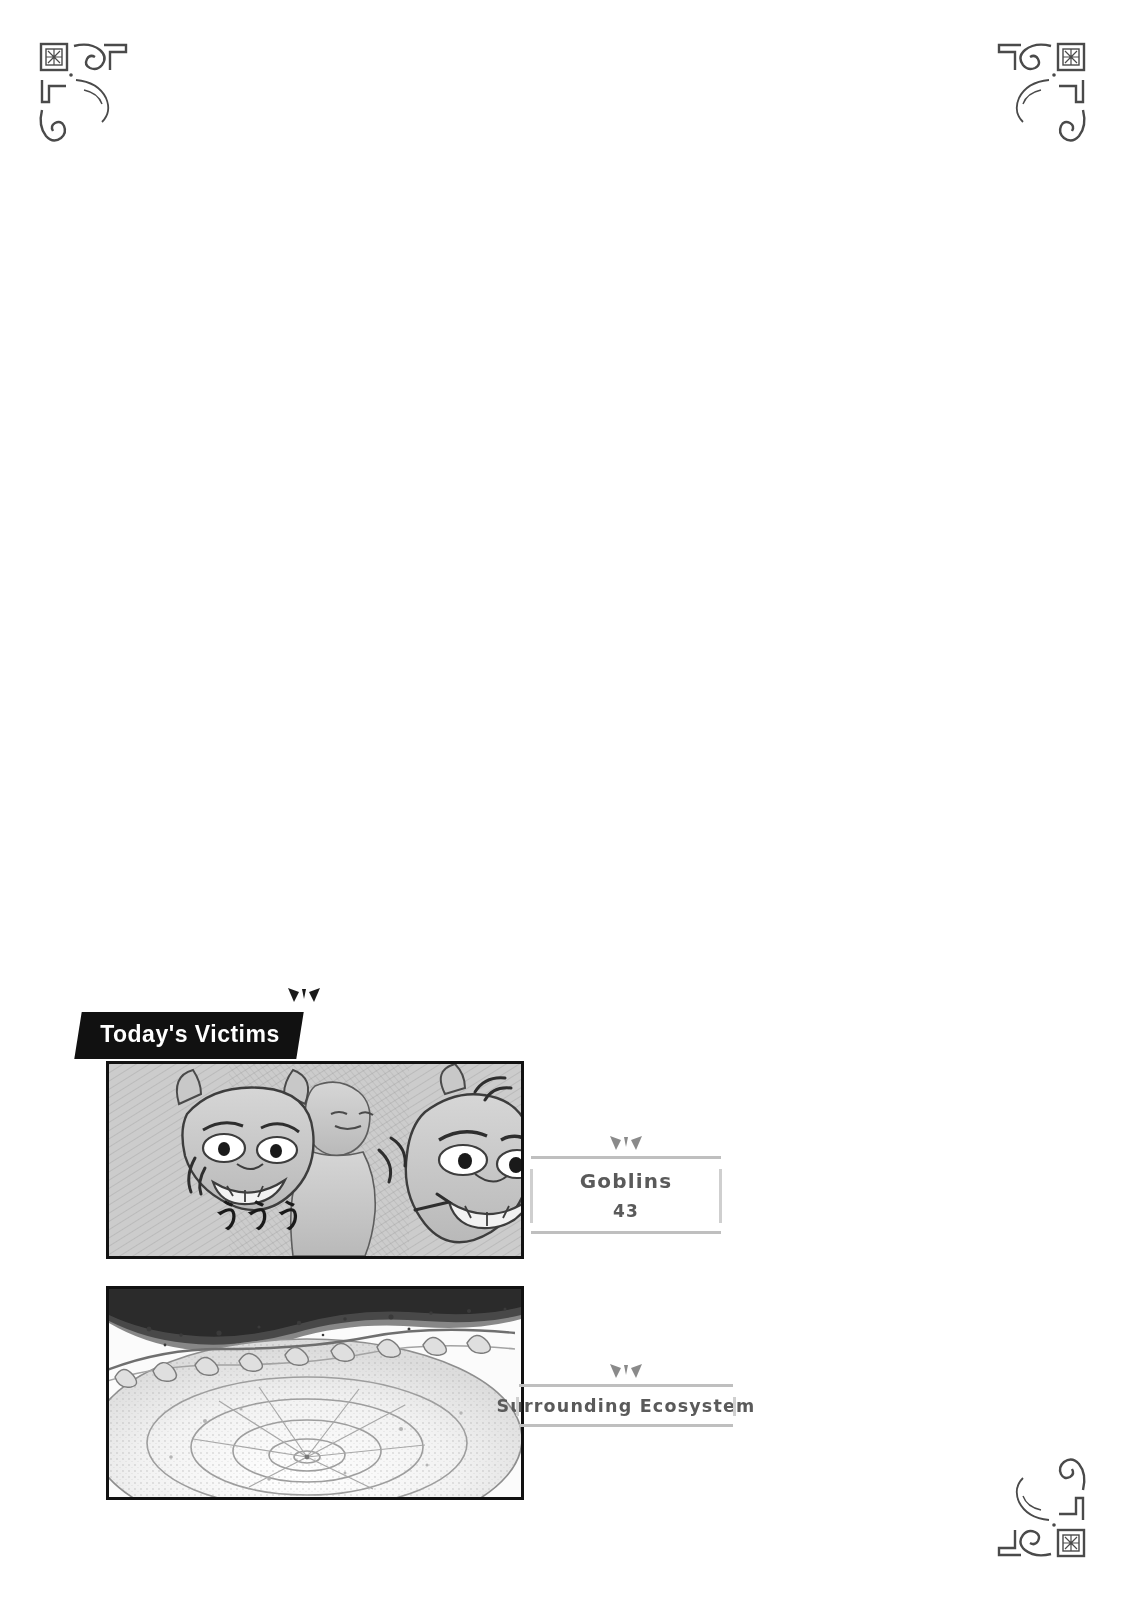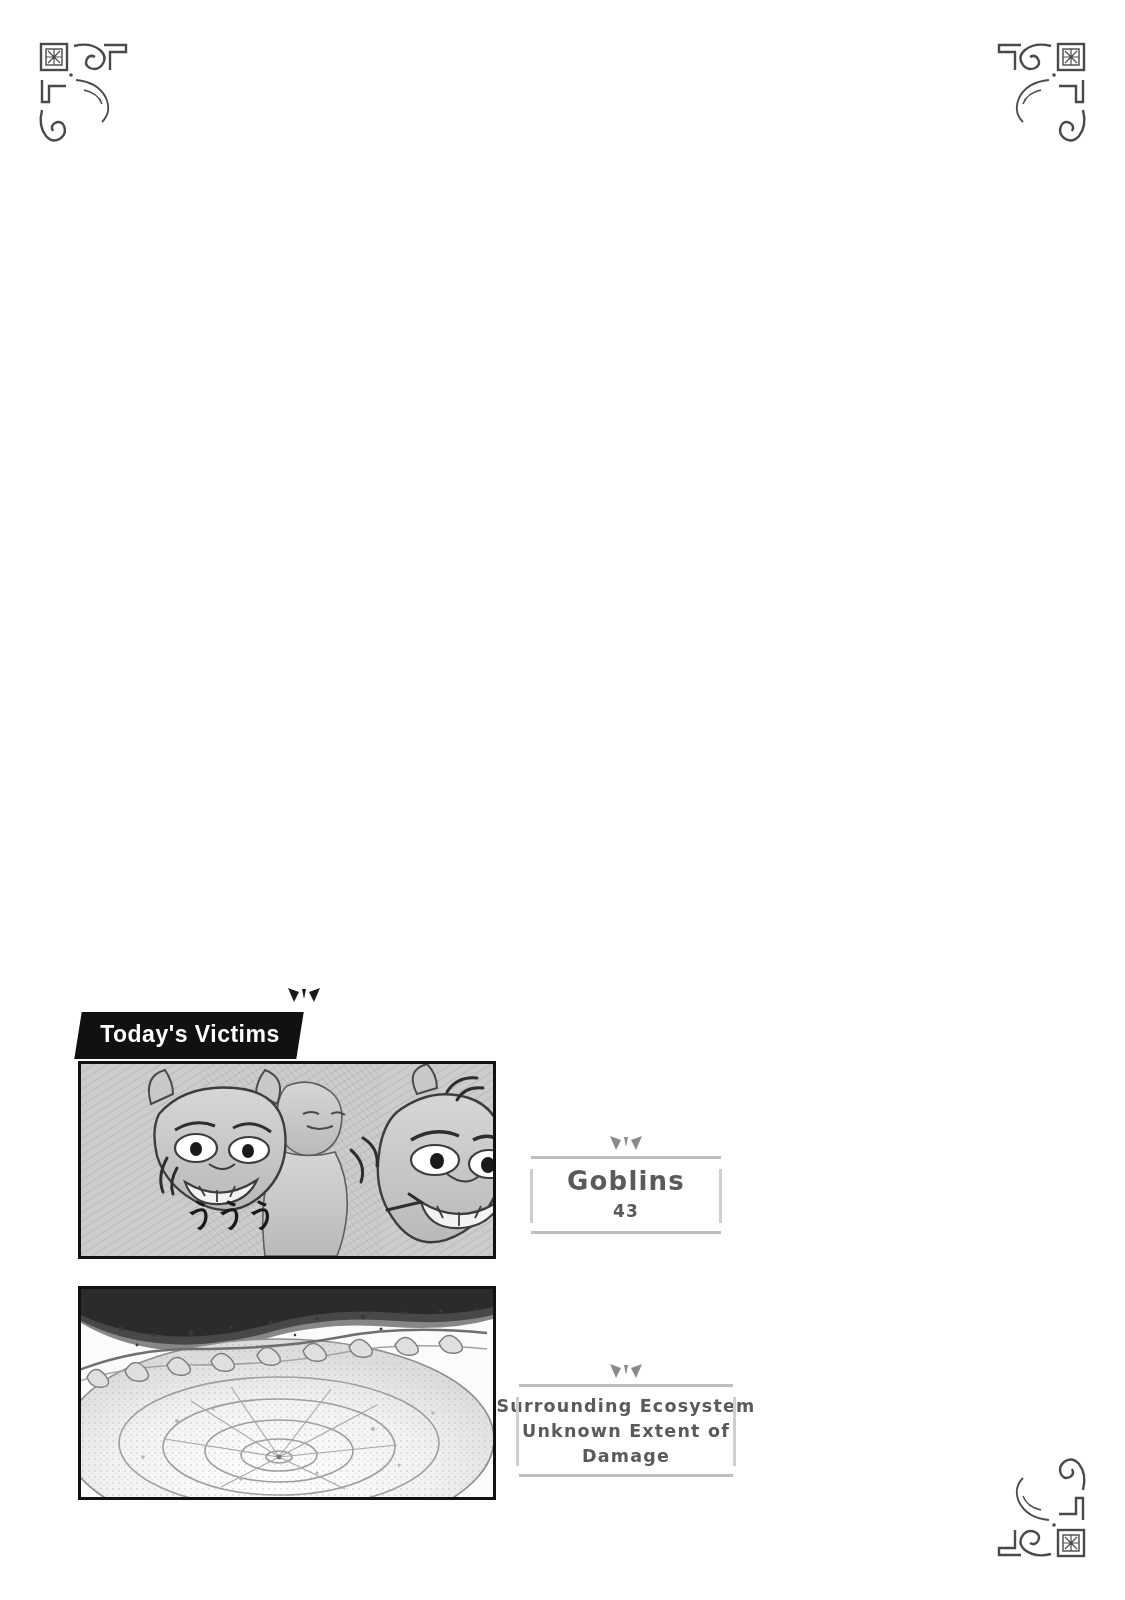--- a/index.html
+++ b/index.html
@@ -50,20 +50,21 @@
     line-height: 0;
   }
   .arrow-mark svg { display: block; }
 
   
   .panel {
     position: absolute;
     border: 3px solid #111111;
     background: #e8e8e8;
     overflow: hidden;
+    margin-left: 28px;
   }
   .panel-goblins { left: 78px; top: 1061px; width: 412px; height: 192px; }
   .panel-eco     { left: 78px; top: 1286px; width: 412px; height: 208px; }
 
   .panel-art { position: absolute; inset: 0; }
   .panel-art svg { display: block; width: 100%; height: 100%; }
 
   
   .caption-block {
     position: absolute;
@@ -81,21 +82,21 @@
   .cap-rule.top { margin: 0 auto 7px auto; }
 
   .cap-text {
     font-family: "DejaVu Sans", sans-serif;
     font-weight: bold;
     color: #5a5a5a;
     letter-spacing: 1.2px;
   }
 
   .cap-goblins { left: 508px; top: 1134px; width: 236px; }
-  .cap-goblins .cap-text.line1 { font-size: 26px; line-height: 30px; }
+  .cap-goblins .cap-text.line1 { font-size: 20px; line-height: 30px; }
   .cap-goblins .cap-text.line2 { font-size: 17px; line-height: 30px; }
   .cap-goblins .cap-rule { width: 190px; }
 
   .cap-eco { left: 496px; top: 1362px; width: 260px; }
   .cap-eco .cap-text { font-size: 17.5px; line-height: 25px; }
   .cap-eco .cap-rule { width: 214px; }
 
   
   .cap-ticks {
     position: relative;
@@ -359,16 +360,15 @@
   <div class="cap-arrow">
     <svg viewBox="0 0 34 18">
       <path d="M1 2 L12 6 L7 16 Z" fill="#8a8a8a"></path>
       <path d="M33 2 L22 6 L27 16 Z" fill="#8a8a8a"></path>
       <path d="M15 3 L19 3 L17 13 Z" fill="#8a8a8a"></path>
     </svg>
   </div>
   <div class="cap-rule top"></div>
   <div class="cap-ticks">
     <div class="cap-text line1">Surrounding Ecosystem</div>
-    <div class="cap-text line2">Unknown Extent of Damage</div>
   </div>
   <div class="cap-rule"></div>
 </div>
 
 </body></html>

